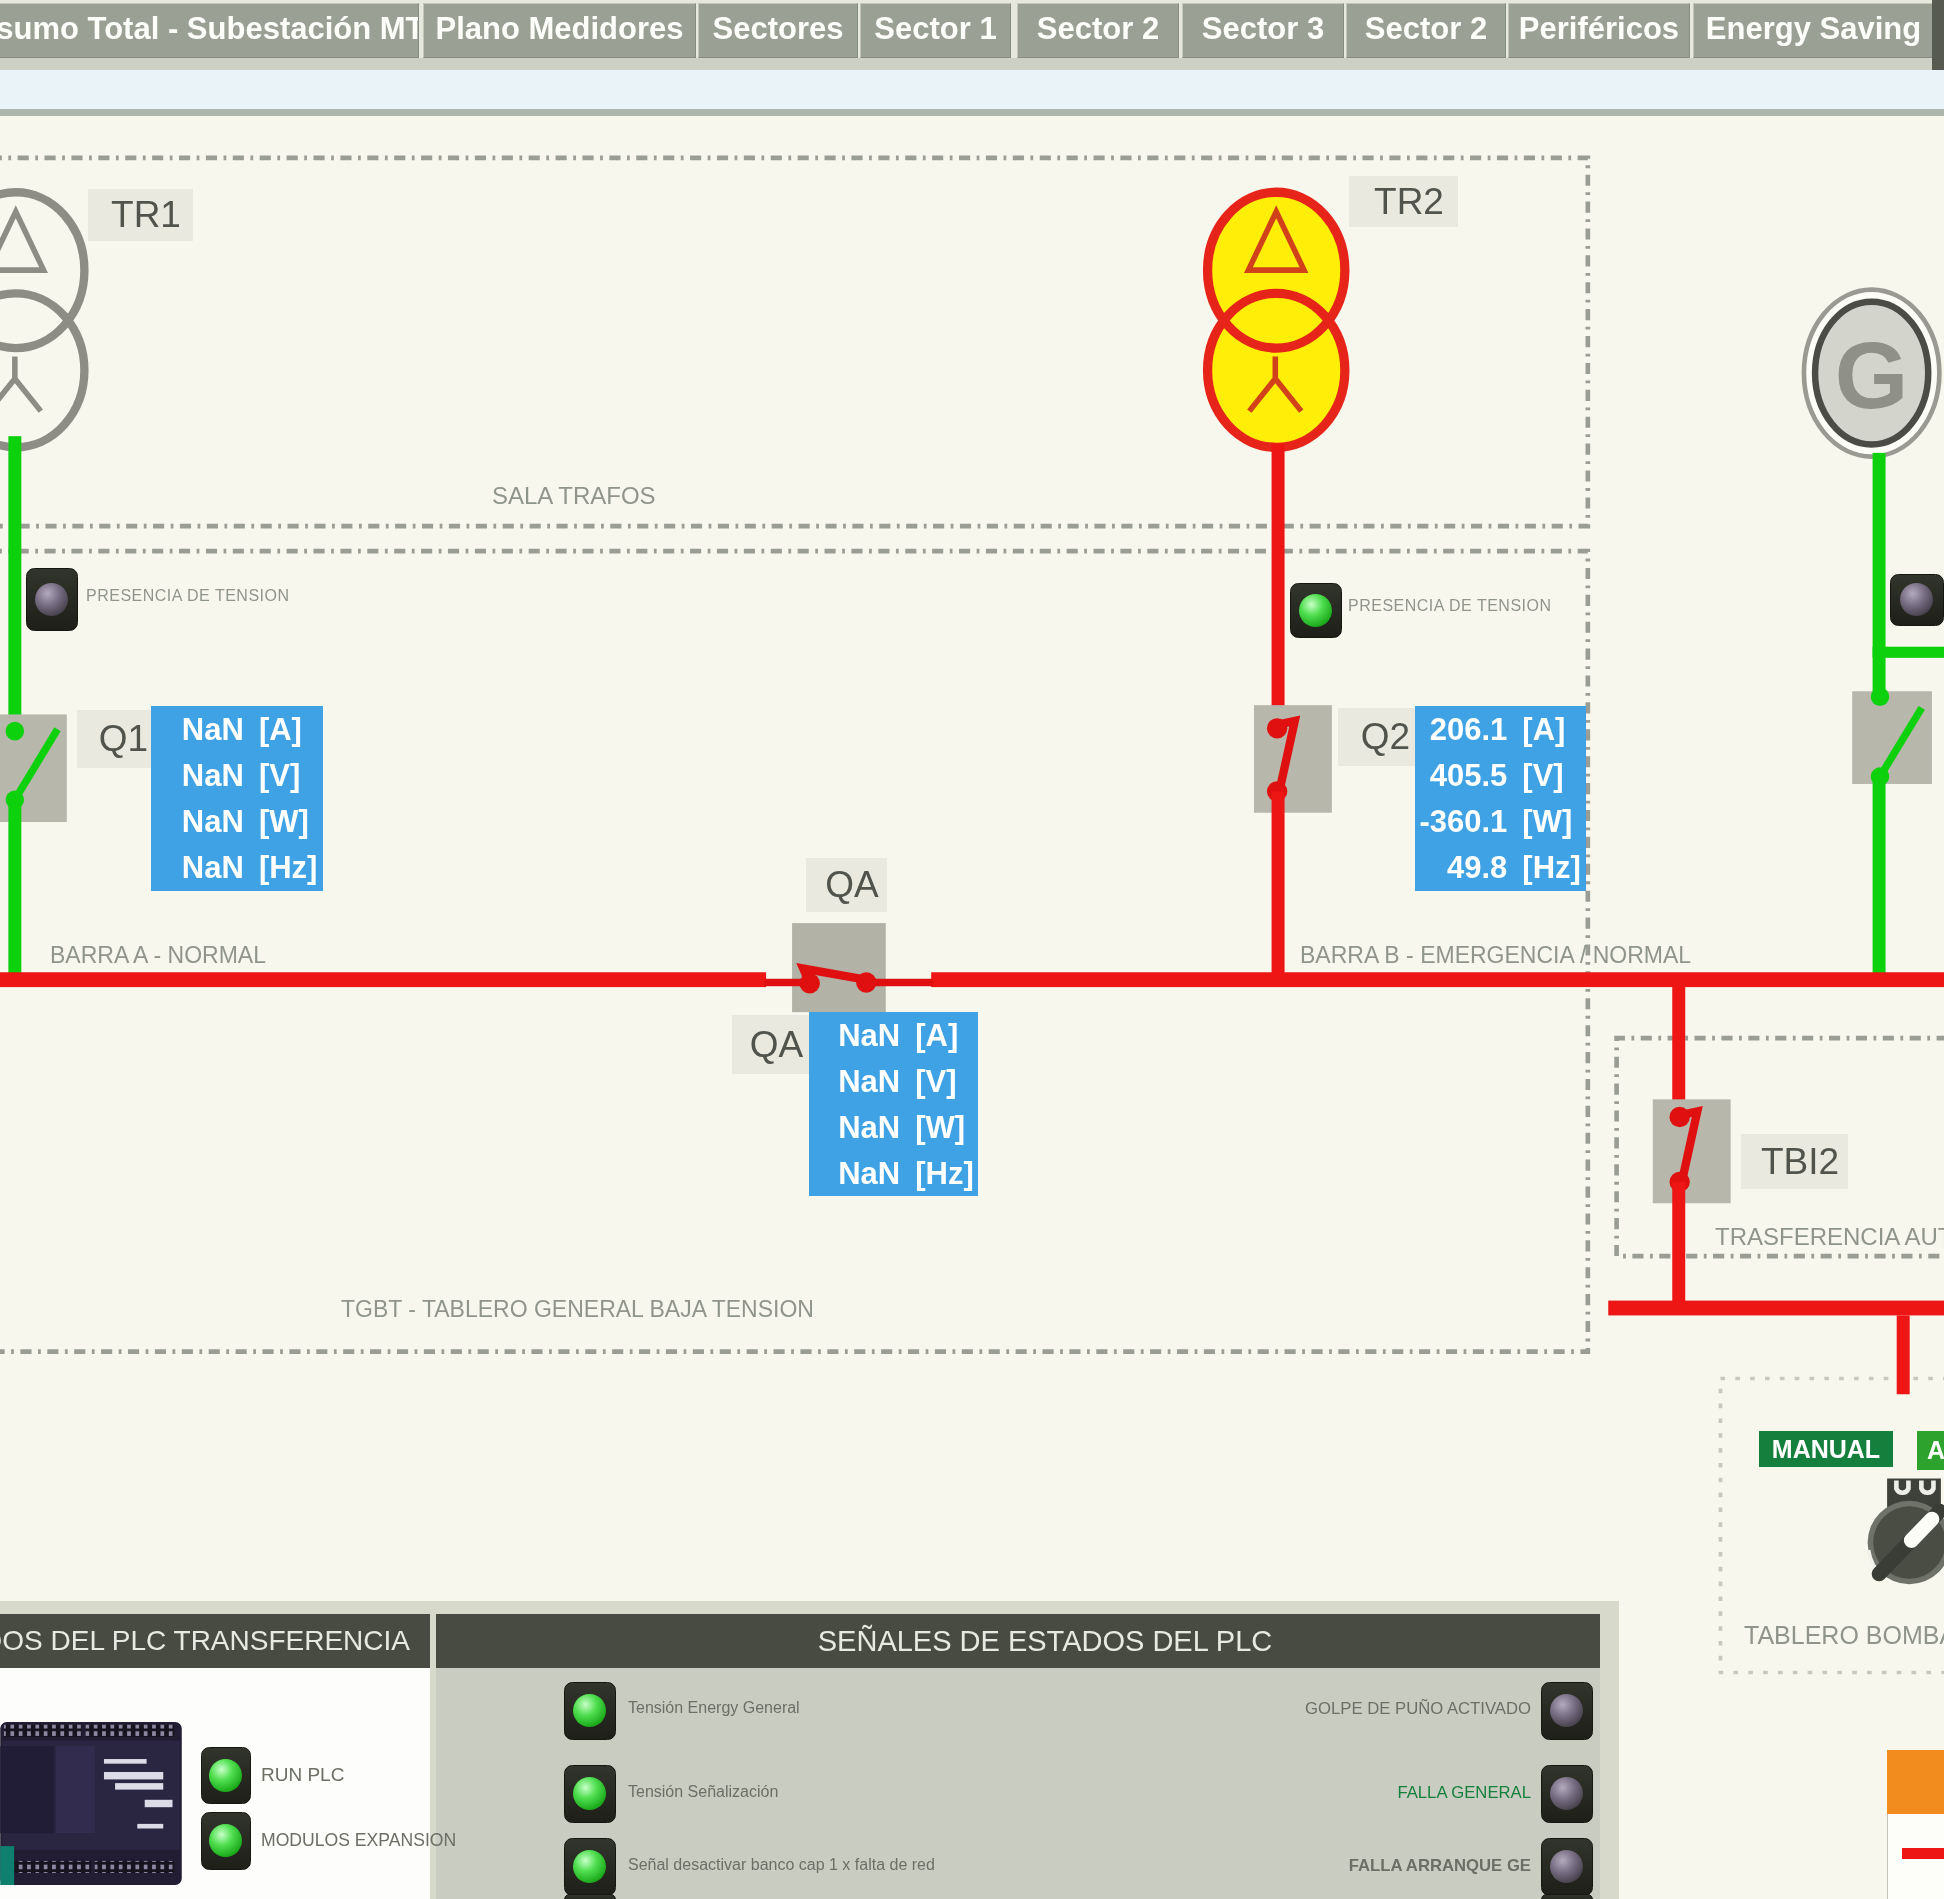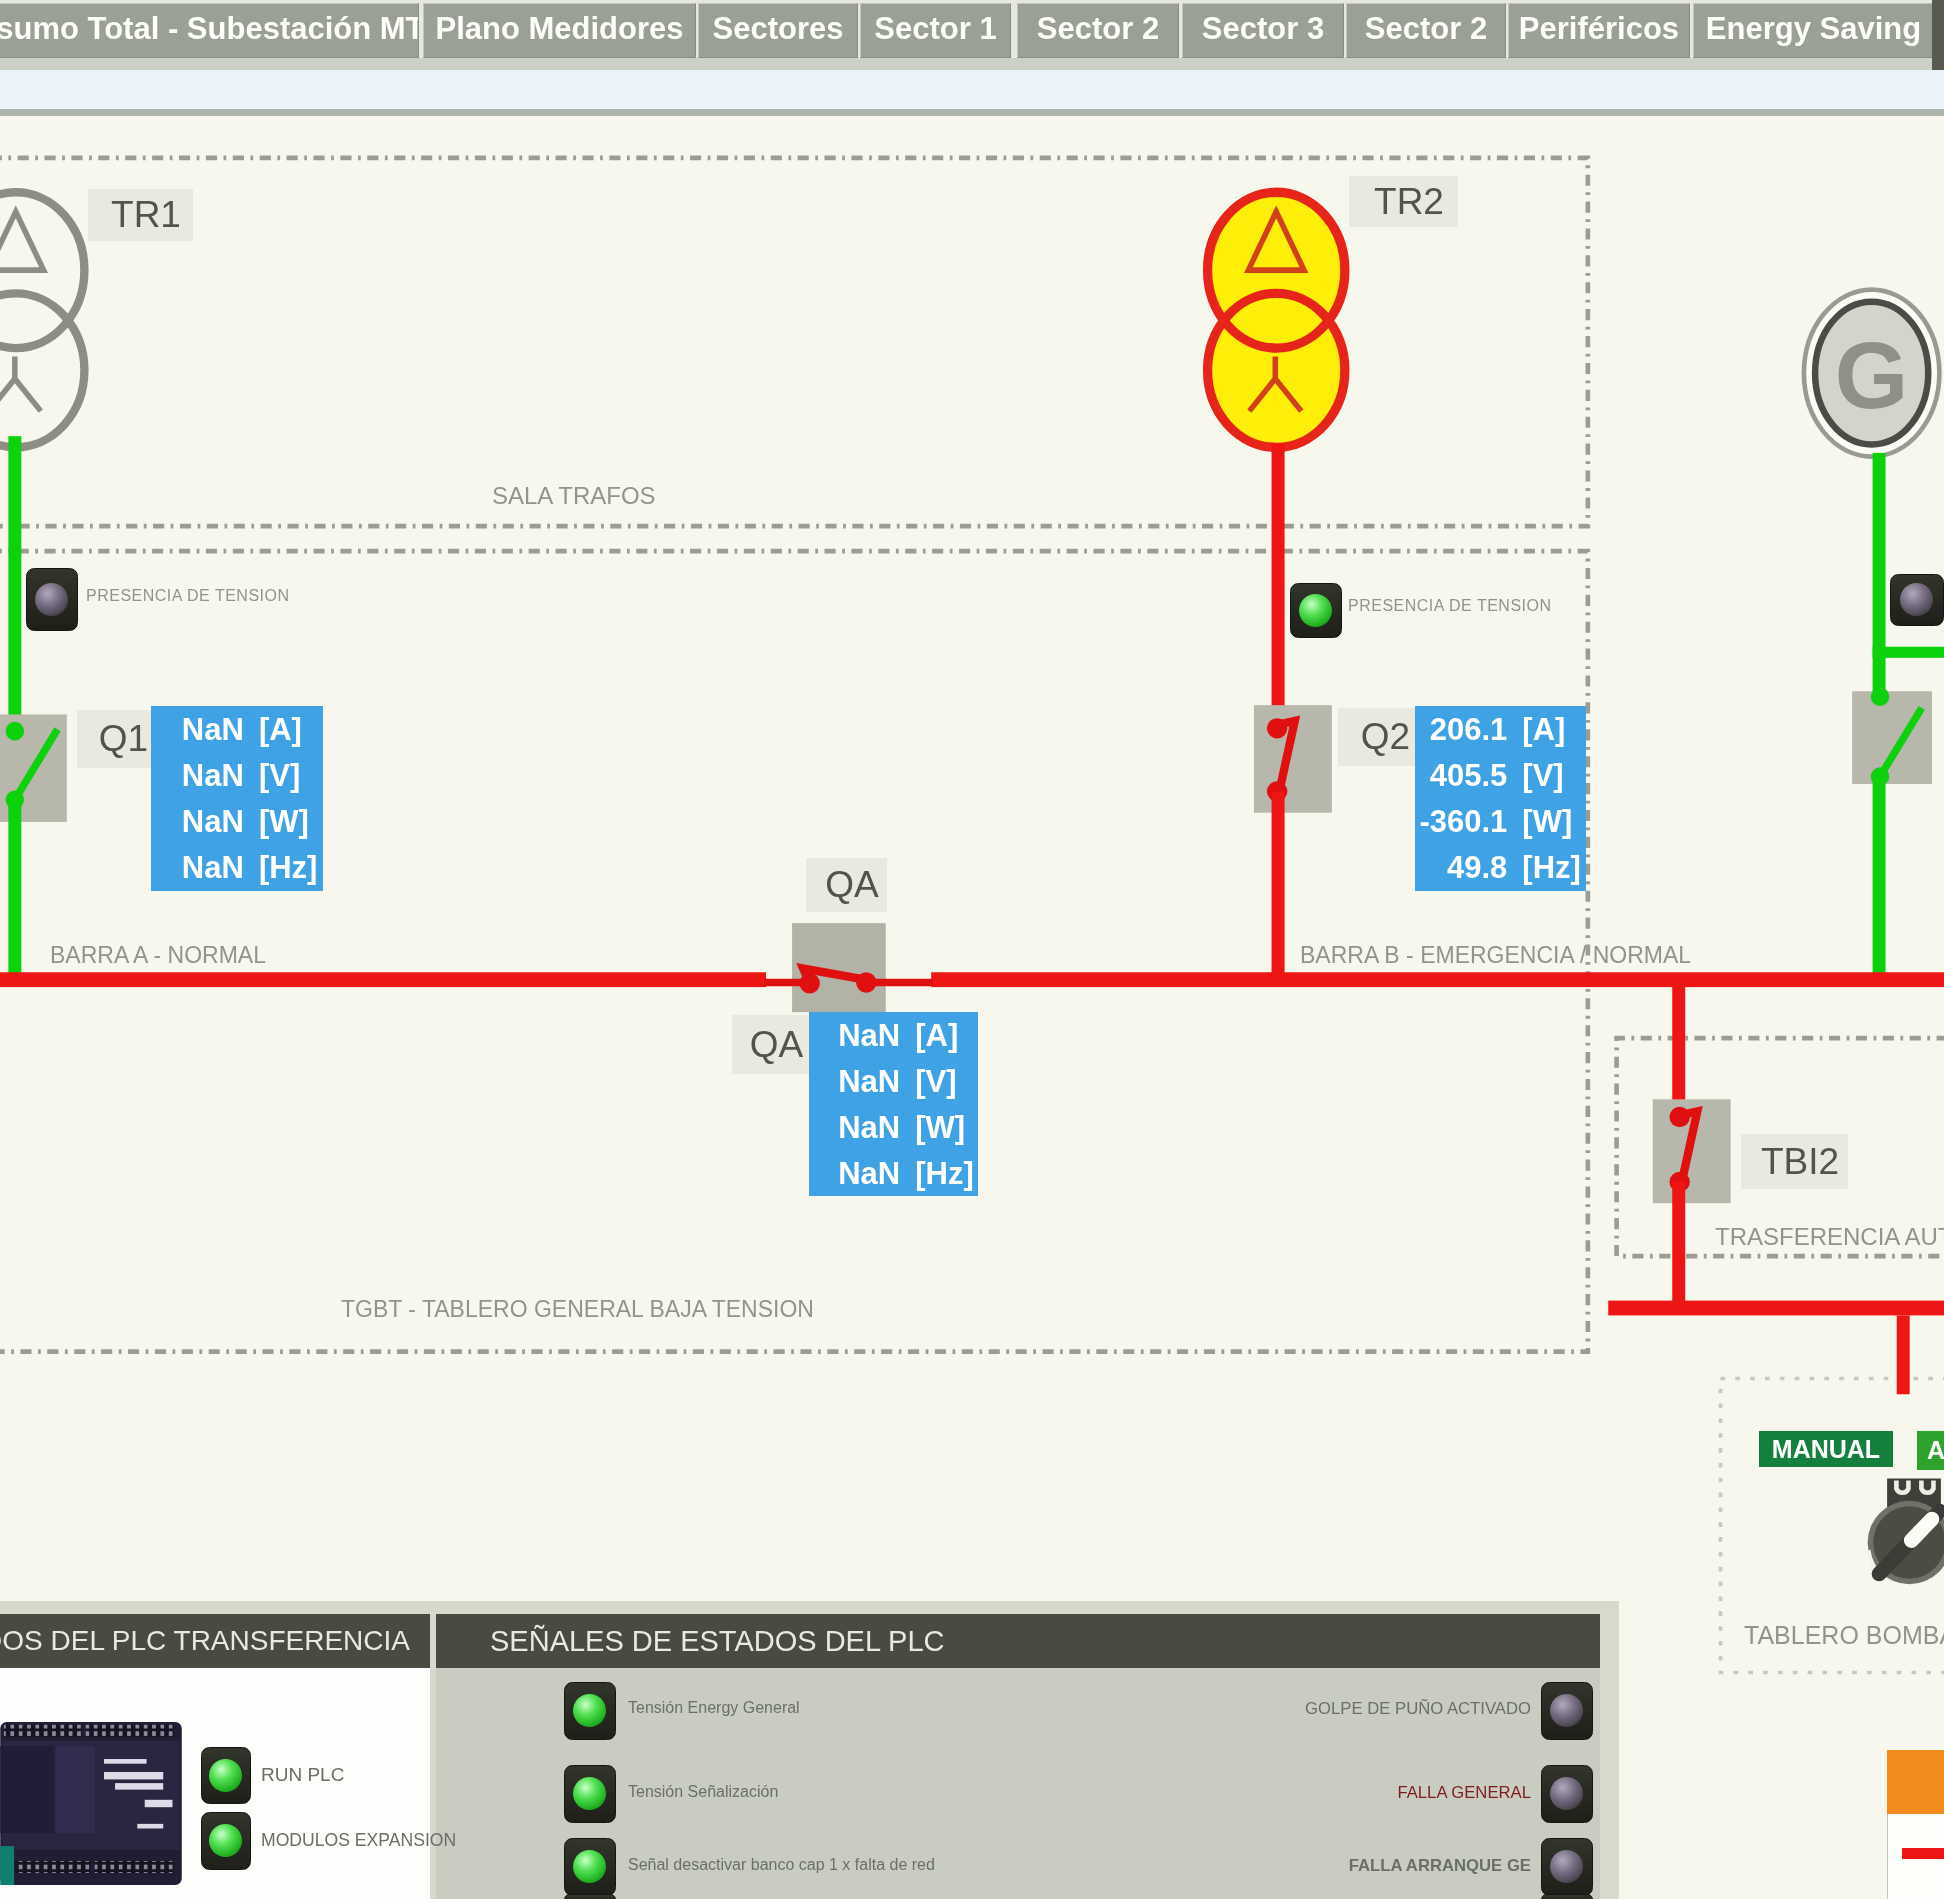--- a/index.html
+++ b/index.html
@@ -306,21 +306,21 @@
 <div class="abs" style="left:0;top:1601px;width:1619px;height:299px;background:#d7dacb;"></div>
 
 <div class="abs" style="left:0;top:1614px;width:430px;height:54px;background:#474b41;"></div>
 
 <div class="abs" style="left:-241px;top:1614px;width:662px;height:54px;color:#e8eae2;
      font-size:28px;text-align:right;padding-right:11px;box-sizing:border-box;line-height:54px;white-space:nowrap;">ESTADOS DEL PLC TRANSFERENCIA</div>
 
 <div class="abs" style="left:0;top:1668px;width:430px;height:232px;background:#fdfdfb;"></div>
 
 <div class="abs" style="left:436px;top:1614px;width:1164px;height:54px;background:#474b41;color:#e8eae2;
-     font-size:29px;text-align:left;line-height:54px;text-indent:54px;">SEÑALES DE ESTADOS DEL PLC</div>
+     font-size:29px;text-align:center;line-height:54px;text-indent:54px;">SEÑALES DE ESTADOS DEL PLC</div>
 
 <div class="abs" style="left:436px;top:1668px;width:1164px;height:232px;background:#c9cdc1;"></div>
 
 <svg class="abs" style="left:0;top:1722px;" width="182" height="163" viewBox="0 0 196 176">
   <defs>
     <pattern id="dts" width="9" height="8" patternUnits="userSpaceOnUse">
       <rect width="9" height="8" fill="#17131f"></rect>
       <rect x="2" y="2" width="4" height="5" fill="#8d87a0"></rect>
     </pattern>
   </defs>
@@ -377,21 +377,21 @@
 <div class="led" style="left:1541px;top:1682px;width:50px;height:56px;">
     <div class="b off"></div>
   </div>
 
 <div class="abs" style="left:1206px;top:1699px;width:325px;text-align:right;font-size:16.7px;color:#6b6f65;">GOLPE DE PUÑO ACTIVADO</div>
 
 <div class="led" style="left:1541px;top:1765px;width:50px;height:56px;">
     <div class="b off"></div>
   </div>
 
-<div class="abs" style="left:1206px;top:1783px;width:325px;text-align:right;font-size:16.7px;color:#7f1d1d;">FALLA GENERAL</div>
+<div class="abs" style="left:1206px;top:1783px;width:325px;text-align:right;font-size:16.7px;color:#15803d;">FALLA GENERAL</div>
 
 <div class="led" style="left:1541px;top:1838px;width:50px;height:56px;">
     <div class="b off"></div>
   </div>
 
 <div class="abs" style="left:1206px;top:1856px;width:325px;text-align:right;font-size:16.7px;color:#6b6f65;font-weight:bold;">FALLA ARRANQUE GE</div>
 
 <div class="led" style="left:1541px;top:1894px;width:50px;height:9.3px;"></div>
 
 

